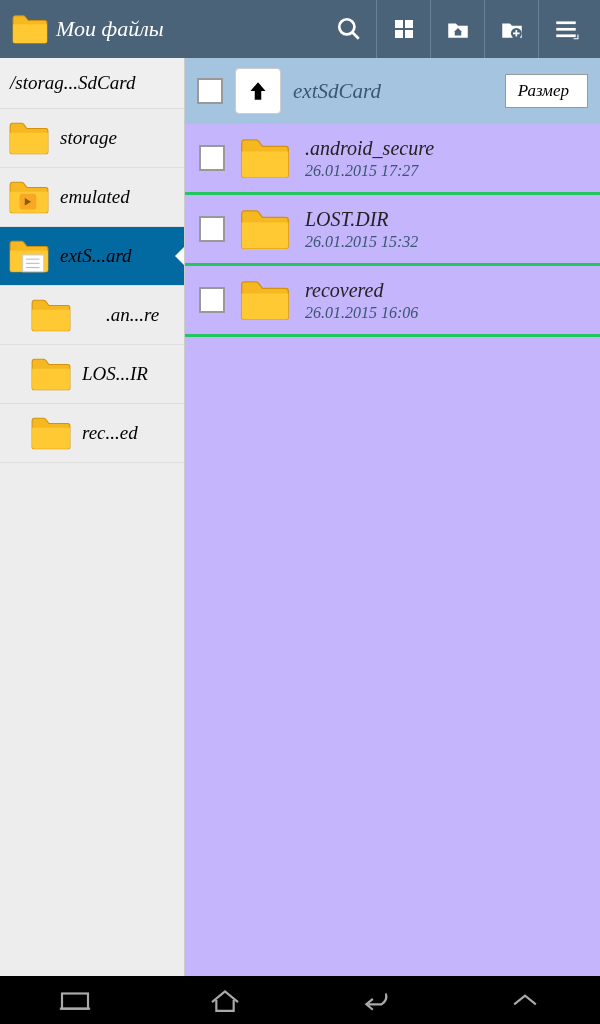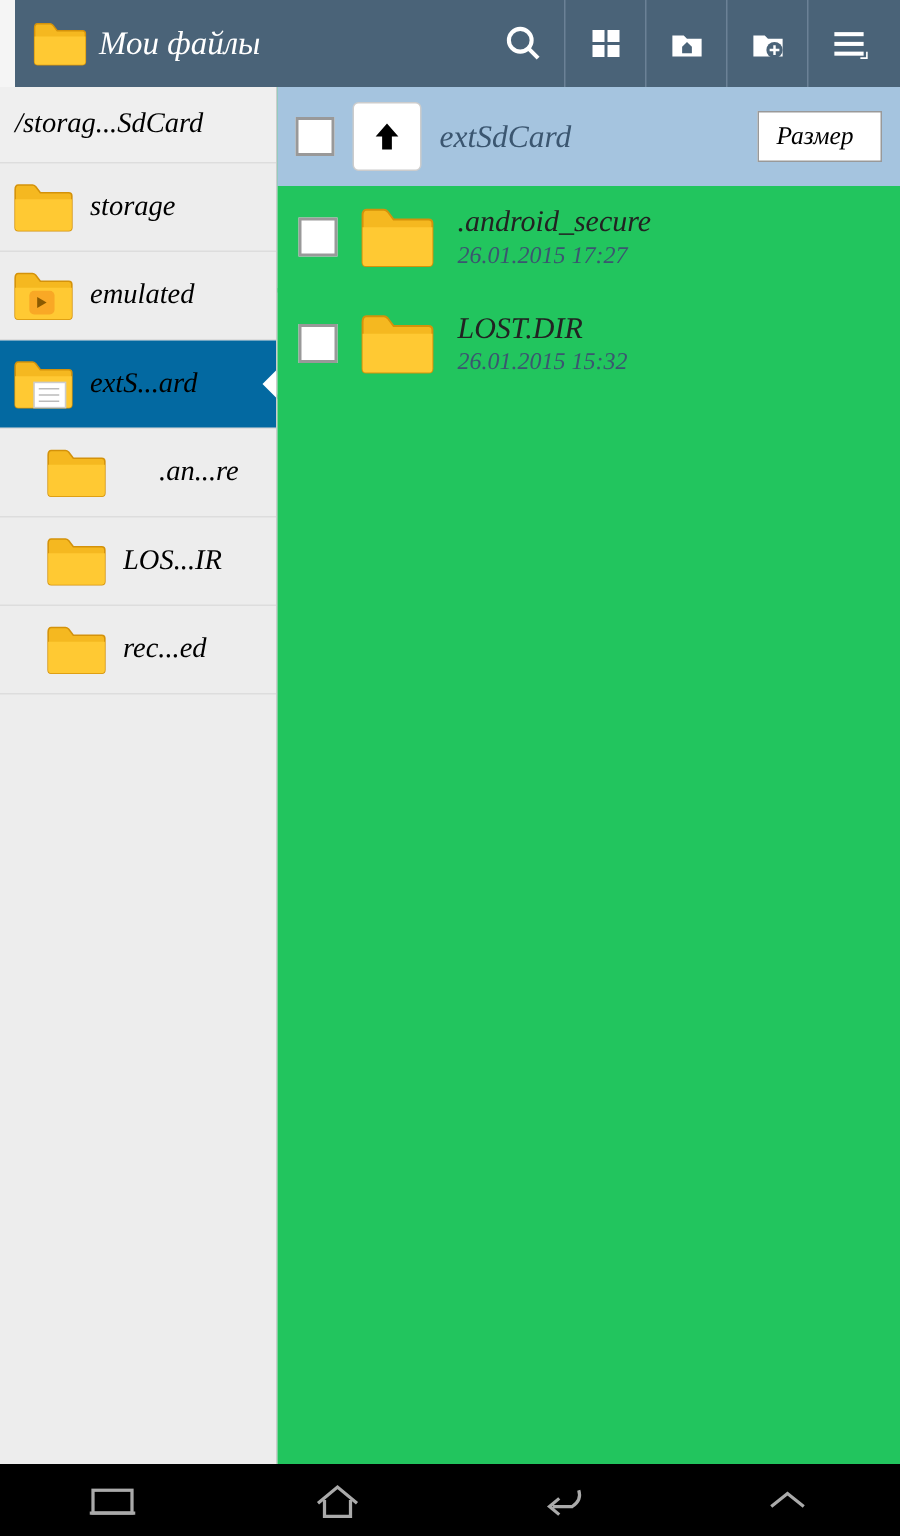--- a/index.html
+++ b/index.html
@@ -1,36 +1,36 @@
 <!DOCTYPE html>
 <html><head>
   <meta charset="utf-8">
   <style>
     * { margin: 0; padding: 0; box-sizing: border-box; }
     body { font-family: 'Segoe Script', 'Comic Sans MS', cursive; width: 600px; height: 1024px; overflow: hidden; background: #f5f5f5; }
     
-    .header { height: 58px; background: #4a6378; display: flex; align-items: center; padding: 0 8px; margin-left: 10px; }
+    .header { height: 58px; background: #4a6378; display: flex; align-items: center; padding: 0 8px; }
     .header-icon { width: 44px; height: 44px; display: flex; align-items: center; justify-content: center; }
     .header-title { color: #fff; font-size: 22px; flex: 1; padding-left: 4px; font-style: italic; }
     .header-actions { display: flex; align-items: center; height: 100%; }
     .header-action { width: 54px; height: 100%; display: flex; align-items: center; justify-content: center; border-left: 1px solid #6b8196; cursor: pointer; }
     .header-action:first-child { border-left: none; }
     
     .content { display: flex; height: 918px; justify-content: center; }
     
     .sidebar { width: 185px; background: #ededed; border-right: 1px solid #ccc; overflow-y: auto; }
     .sidebar-path { padding: 14px 10px; font-size: 19px; border-bottom: 1px solid #ddd; background: #efefef; font-style: italic; }
     .sidebar-item { display: flex; align-items: center; padding: 10px 8px; border-bottom: 1px solid #ddd; cursor: pointer; font-size: 19px; font-style: italic; }
     .sidebar-item.indented { }
     .sidebar-item.selected { background: #0369a1; position: relative; }
     .sidebar-item.selected::after { content: ''; position: absolute; right: -1px; top: 50%; transform: translateY(-50%); border-top: 10px solid transparent; border-bottom: 10px solid transparent; border-right: 10px solid #fff; }
     .sidebar-folder-icon { width: 42px; height: 38px; margin-right: 10px; flex-shrink: 0; }
     .sidebar-item-label { white-space: nowrap; overflow: hidden; text-overflow: ellipsis; }
     
-    .main { flex: 1; background: #22c55e; display: flex; flex-direction: column; }
+    .main { flex: 1; background: #c4b5fd; display: flex; flex-direction: column; }
     .main-header { background: #a5c4df; padding: 10px 12px; display: flex; align-items: center; gap: 12px; }
     .checkbox { width: 26px; height: 26px; border: 2px solid #999; background: #fff; cursor: pointer; flex-shrink: 0; }
     .up-button { width: 46px; height: 46px; background: #fff; border: 1px solid #ccc; border-radius: 4px; display: flex; align-items: center; justify-content: center; cursor: pointer; flex-shrink: 0; }
     .main-header-title { font-size: 21px; color: #3b5670; flex: 1; font-style: italic; }
     .sort-button { background: #fff; border: 1px solid #999; padding: 6px 18px 6px 12px; font-size: 17px; cursor: pointer; font-family: inherit; font-style: italic; }
     
     .file-list { flex: 1; overflow-y: auto; }
     .file-item { display: flex; align-items: center; padding: 12px 14px; border-bottom: 3px solid #22c55e; cursor: pointer; gap: 14px; }
     .file-folder-icon { width: 52px; height: 44px; flex-shrink: 0; }
     .file-info { flex: 1; }
@@ -172,20 +172,31 @@
     <div class="checkbox"></div>
     <div class="file-folder-icon"><svg viewBox="0 0 40 34" width="100%" height="100%">
               <path d="M2 6 L2 30 Q2 32 4 32 L36 32 Q38 32 38 30 L38 10 Q38 8 36 8 L18 8 L15 4 Q14 3 13 3 L4 3 Q2 3 2 6 Z" fill="#f5b820" stroke="#d4920a" stroke-width="1"></path>
               <path d="M2 12 L38 12 L38 30 Q38 32 36 32 L4 32 Q2 32 2 30 Z" fill="#ffc933"></path>
             </svg></div>
     <div class="file-info">
       <div class="file-name">LOST.DIR</div>
       <div class="file-date">26.01.2015 15:32</div>
     </div>
         </div>
+        <div class="file-item">
+    <div class="checkbox"></div>
+    <div class="file-folder-icon"><svg viewBox="0 0 40 34" width="100%" height="100%">
+              <path d="M2 6 L2 30 Q2 32 4 32 L36 32 Q38 32 38 30 L38 10 Q38 8 36 8 L18 8 L15 4 Q14 3 13 3 L4 3 Q2 3 2 6 Z" fill="#f5b820" stroke="#d4920a" stroke-width="1"></path>
+              <path d="M2 12 L38 12 L38 30 Q38 32 36 32 L4 32 Q2 32 2 30 Z" fill="#ffc933"></path>
+            </svg></div>
+    <div class="file-info">
+      <div class="file-name">recovered</div>
+      <div class="file-date">26.01.2015 16:06</div>
+    </div>
+        </div>
       </div>
   </div>
 </div>
 
 <div class="navbar">
   <div class="nav-btn">
     <svg viewBox="0 0 32 24" width="36" height="26" fill="none" stroke="#aaa" stroke-width="2">
         <rect x="4" y="6" width="24" height="14"></rect>
         <line x1="2" y1="20" x2="30" y2="20"></line>
       </svg>

